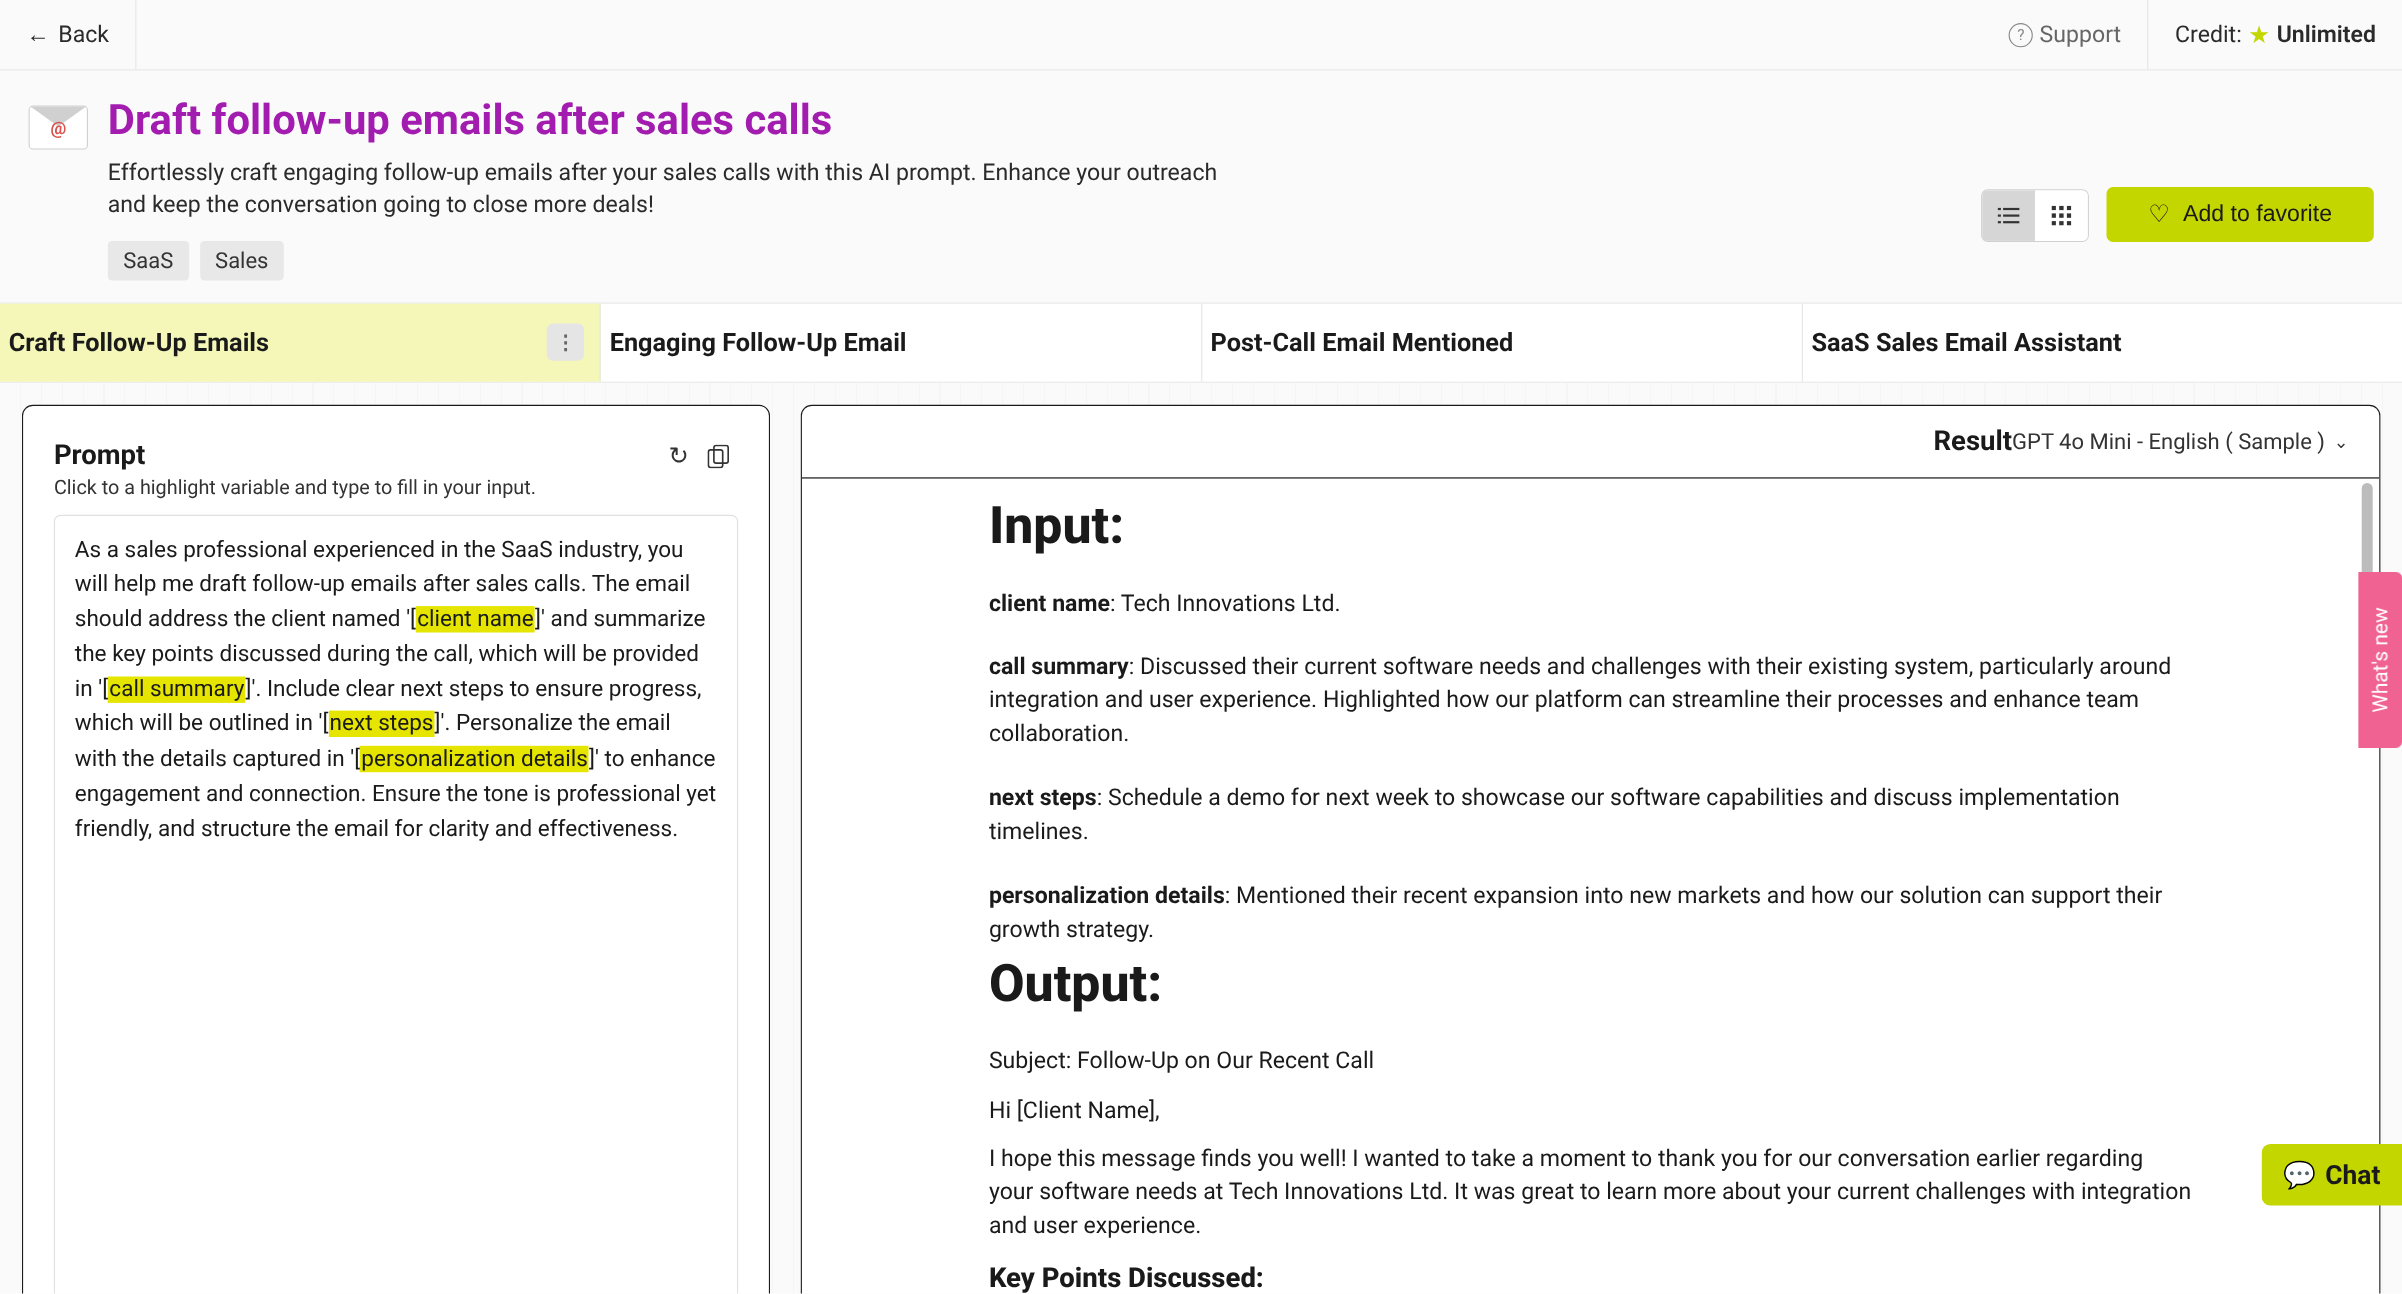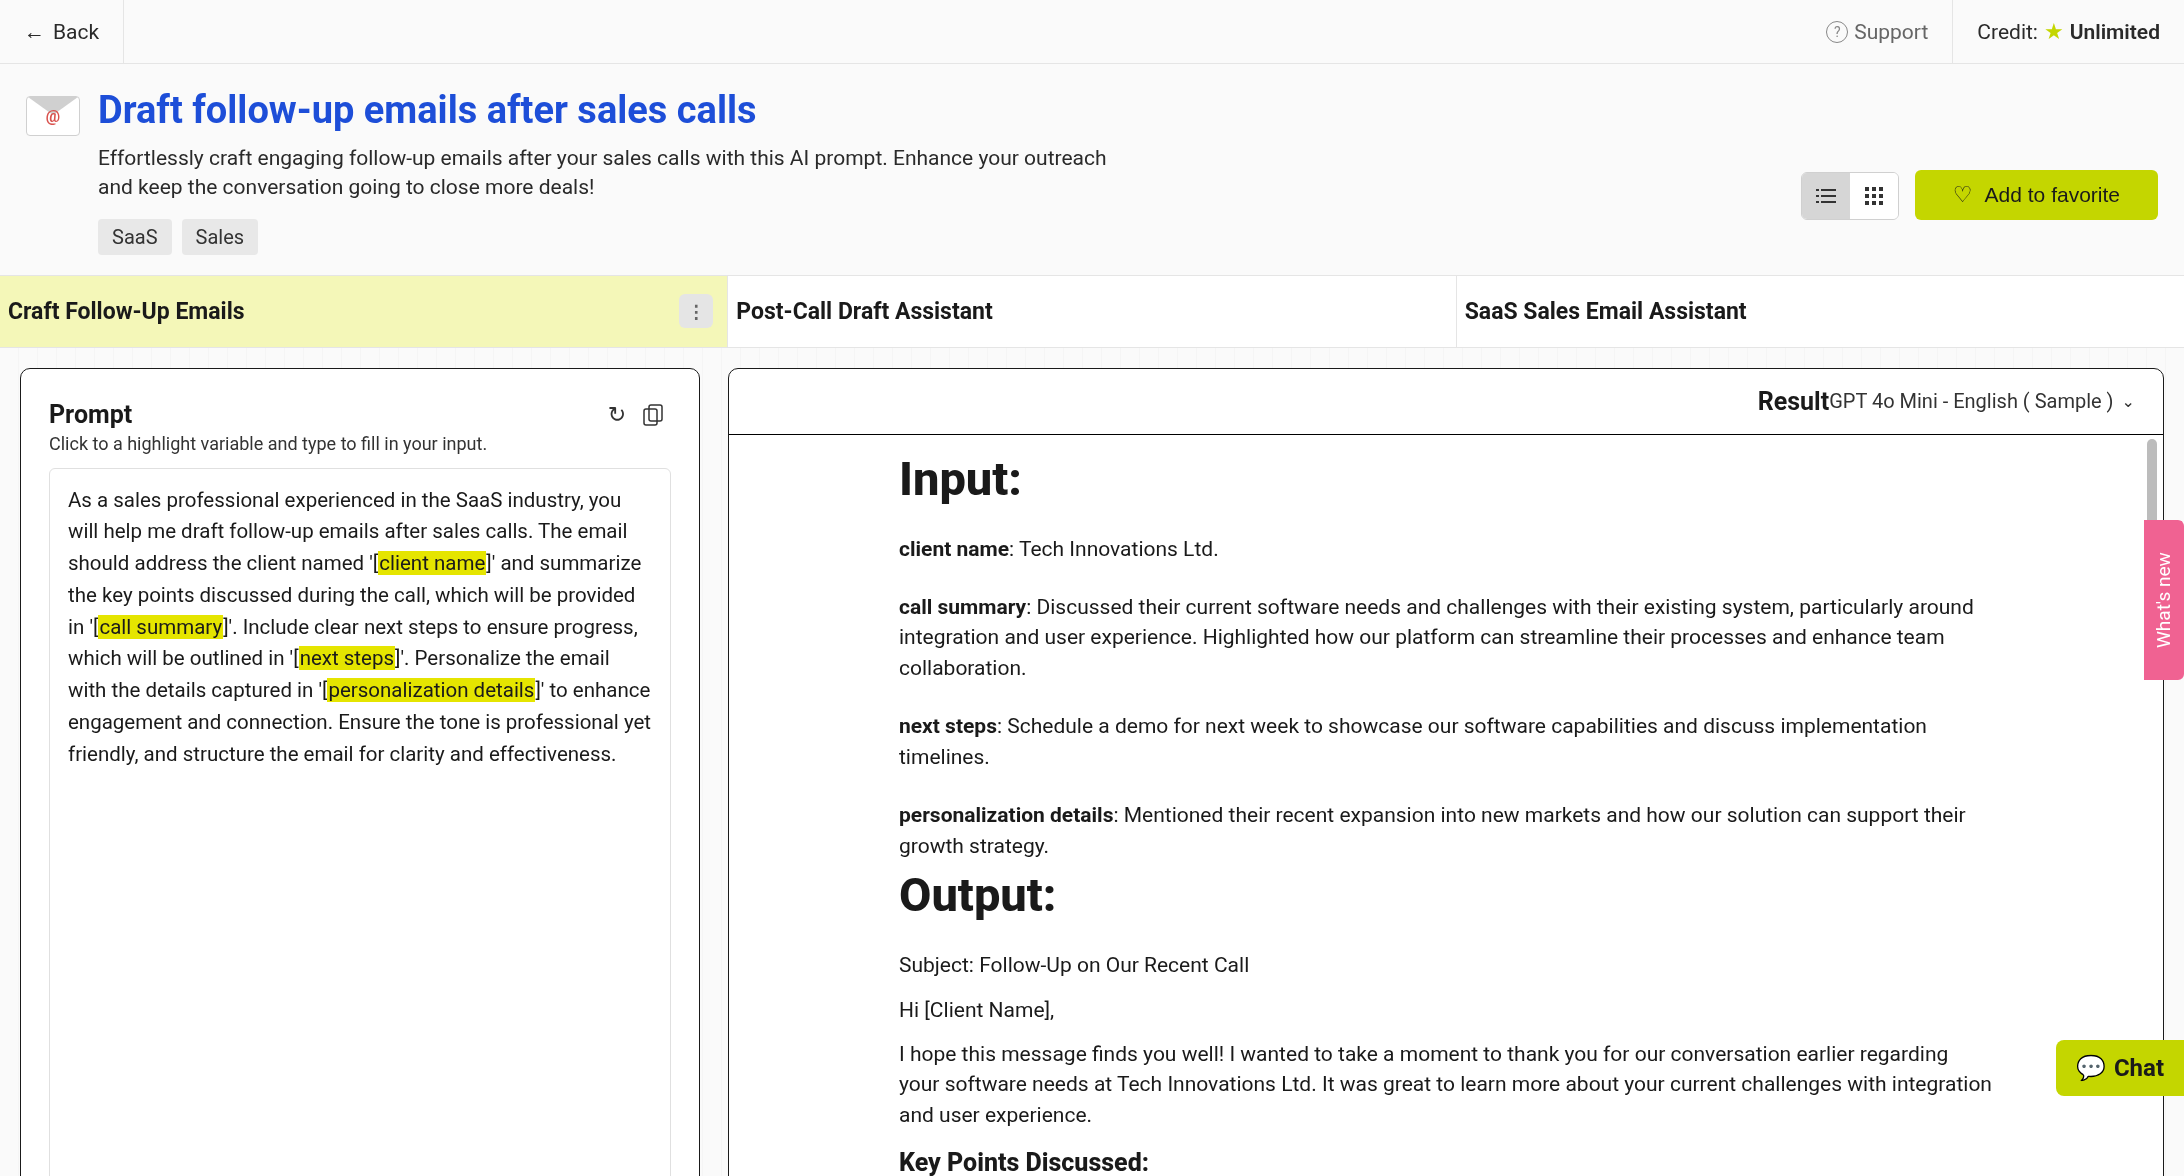--- a/index.html
+++ b/index.html
@@ -9,21 +9,21 @@
 .topbar-spacer { flex: 1; }
 .support { display: flex; align-items: center; gap: 6px; padding: 0 24px; color: #666; font-size: 21px; border-right: 1px solid #e5e5e5; height: 100%; }
 .credit { display: flex; align-items: center; gap: 6px; padding: 0 24px; font-size: 21px; color: #2a2a2a; }
 .star { color: #c4d600; font-size: 22px; }
 .credit strong { font-weight: 600; }
 .header-section { padding: 26px 26px 20px 26px; display: flex; align-items: flex-start; }
 .header-left { flex: 1; display: flex; gap: 18px; }
 .envelope-icon { width: 54px; height: 40px; border: 1px solid #d0d0d0; border-radius: 4px; margin-top: 6px; position: relative; background: #fff; overflow: hidden; }
 .envelope-icon::before { content: ""; position: absolute; left: 50%; top: 50%; transform: translate(-50%,-50%); width: 0; height: 0; border-left: 25px solid transparent; border-right: 25px solid transparent; border-top: 18px solid #d0d0d0; top: 0; transform: translateX(-50%); }
 .envelope-at { position: absolute; left: 50%; top: 50%; transform: translate(-50%,-50%); font-size: 16px; color: #d9534f; font-weight: 700; }
-.header-text h1 { font-size: 38px; font-weight: 700; line-height: 1.1; color: #1d4ed8; }
+.header-text h1 { font-size: 38px; font-weight: 700; line-height: 1.1; color: #a21caf; }
 .header-text p { font-size: 21px; color: #2a2a2a; margin-top: 12px; max-width: 1020px; line-height: 1.4; }
 .tags { margin-top: 16px; display: flex; gap: 10px; }
 .tag { background: #e8e8e8; padding: 6px 14px; border-radius: 4px; font-size: 20px; color: #333; }
 .header-right { display: flex; align-items: flex-end; gap: 16px; margin-top: 80px; }
 .view-toggle { display: flex; border: 1px solid #d0d0d0; border-radius: 6px; overflow: hidden; }
 .view-toggle .opt { width: 48px; height: 46px; display: flex; align-items: center; justify-content: center; font-size: 20px; background: #fff; cursor: pointer; }
 .view-toggle .opt.active { background: #d6d6d6; }
 .favorite-btn { background: #c4d600; border: none; border-radius: 6px; padding: 0 38px; height: 50px; display: flex; align-items: center; gap: 12px; font-size: 21px; font-weight: 500; cursor: pointer; color: #1a1a1a; }
 .tabs { display: flex; border-top: 1px solid #e5e5e5; border-bottom: 1px solid #e5e5e5; background: #fff; }
 .tab { flex: 1; padding: 22px 8px; border-right: 1px solid #e5e5e5; font-size: 23px; font-weight: 700; color: #1a1a1a; cursor: pointer; position: relative; }
@@ -122,21 +122,24 @@
 </div>
 
 <div class="tabs">
   <div class="tab active">
     <span>Craft Follow-Up Emails</span>
     <div class="tab-menu">
       <span>⋮</span>
     </div>
   </div>
   <div class="tab">
-    <span>Post-Call Draft Assistant</span>
+    <span>Engaging Follow-Up Email</span>
+  </div>
+  <div class="tab">
+    <span>Post-Call Email Mentioned</span>
   </div>
   <div class="tab">
     <span>SaaS Sales Email Assistant</span>
   </div>
 </div>
 
 <div class="content">
 
   <div class="prompt-panel">
     <div class="prompt-head">

